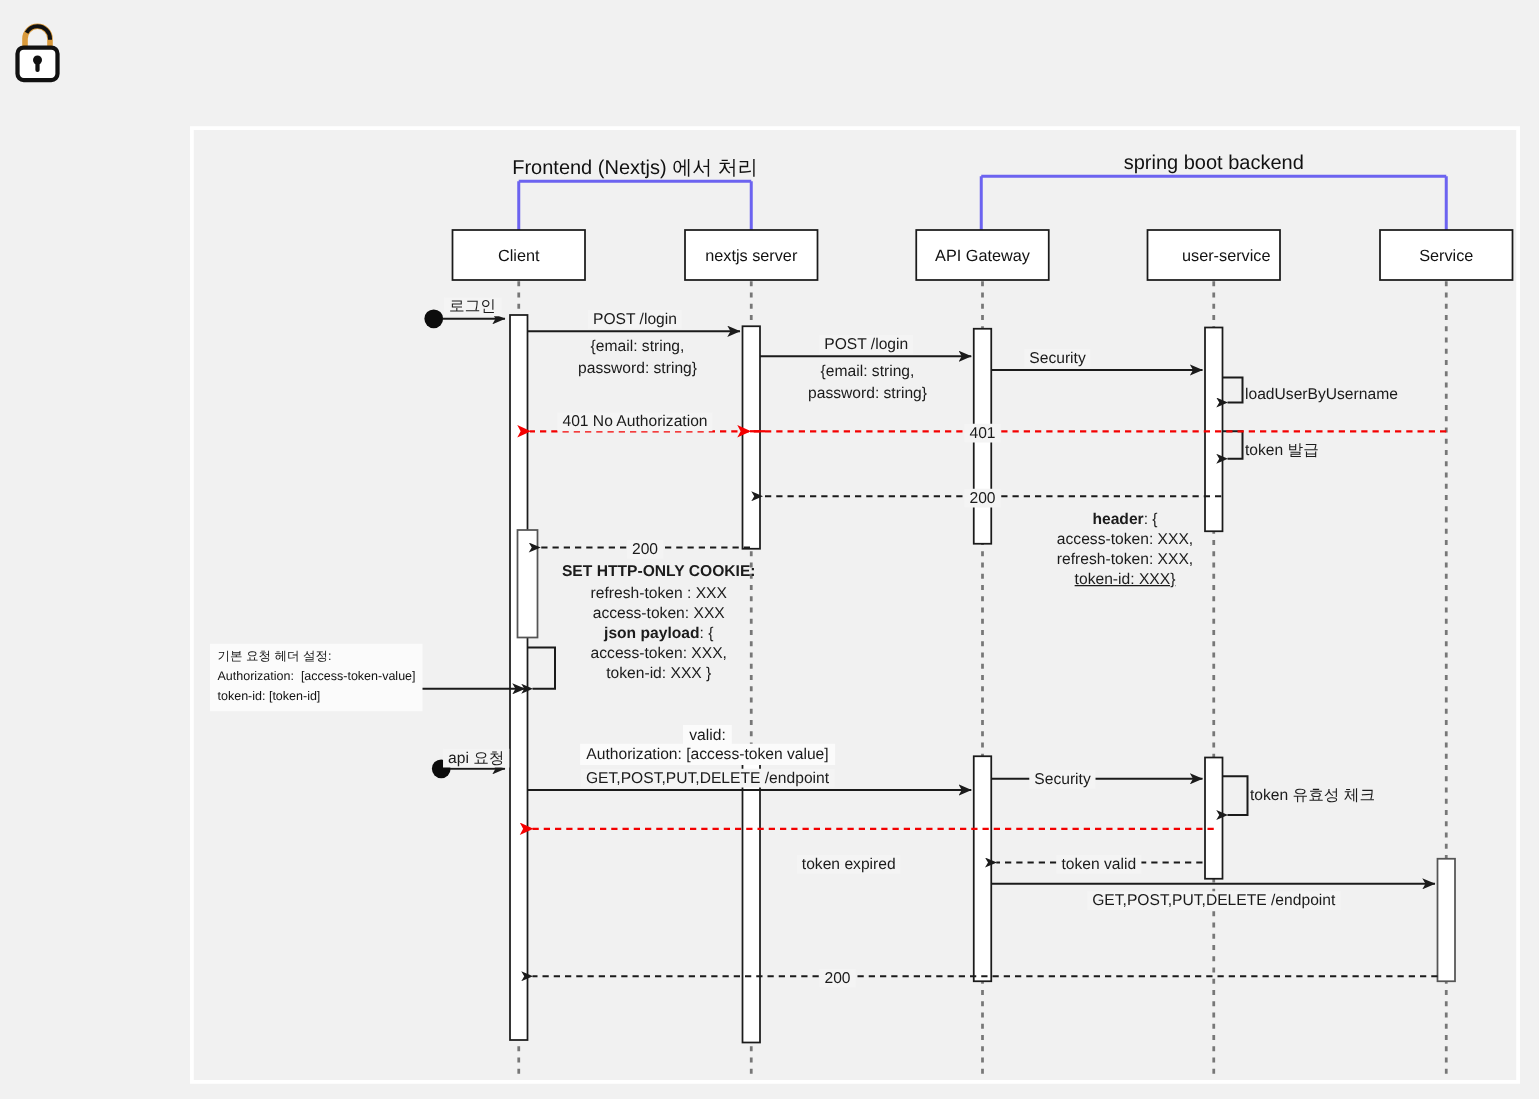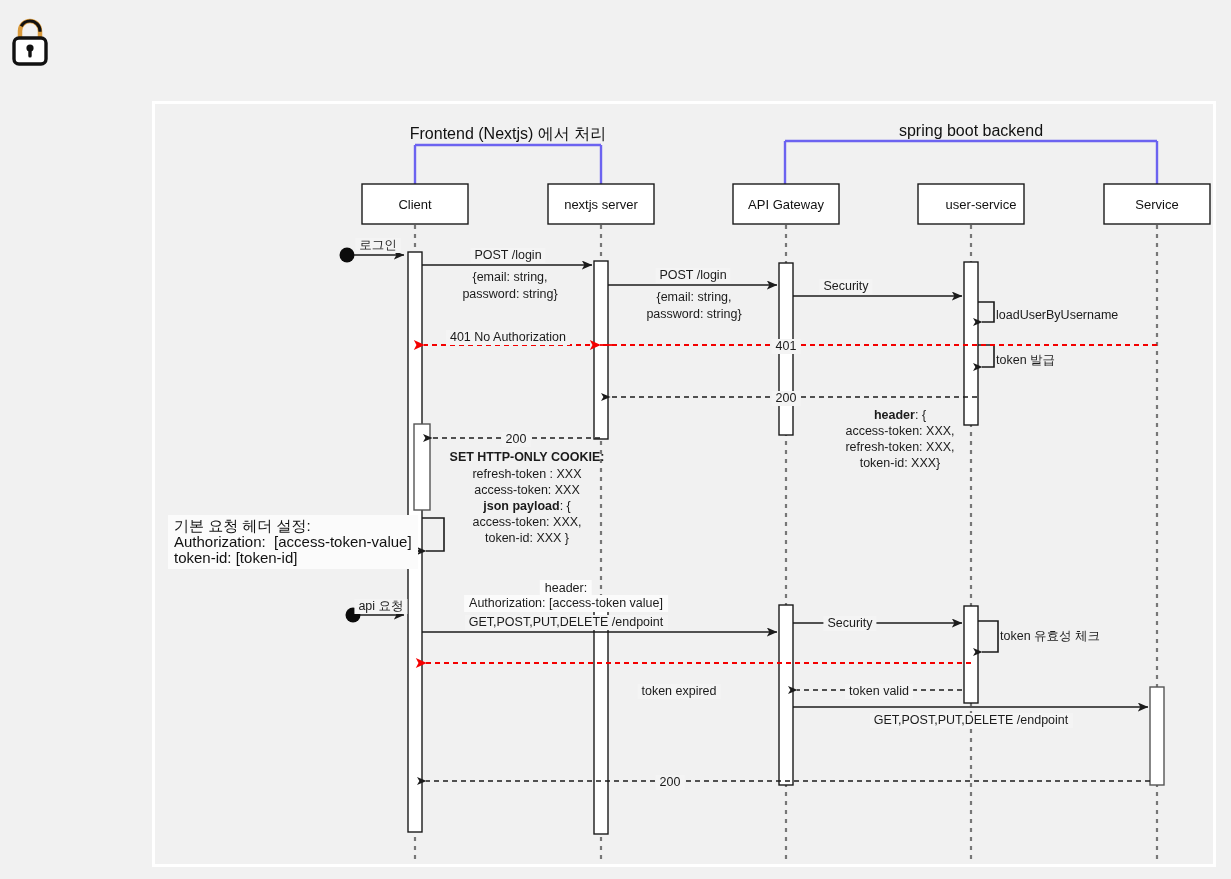--- a/index.html
+++ b/index.html
@@ -75,21 +75,21 @@
     position: absolute;
     font-size: 16px;
     color: #111;
     transform: translateX(-50%);
     white-space: nowrap;
     text-align: center;
     font-family: "Liberation Sans", sans-serif;
   }
   .note {
     position: absolute;
-    font-size: 15px;
+    font-size: 10px;
     line-height: 16px;
     color: #111;
     background: #fbfbfb;
     padding: 3px 6px;
     white-space: pre;
     font-family: "Liberation Sans", sans-serif;
   }
   .msg {
     position: absolute;
     font-size: 12.5px;
@@ -296,36 +296,36 @@
   <div class="msg nl" style="left:996px; top:353px;">token 발급</div>
 
   <div class="msg lbg red" style="left:508px; top:330px;">401 No Authorization</div>
   <div class="msg lbg red" style="left:786px; top:339px;">401</div>
 
   <div class="msg lbg blue" style="left:786px; top:391px;">200</div>
 
   <div class="msg" style="left:900px; top:408px;"><span class="bold">header</span><span>: {</span></div>
   <div class="msg" style="left:900px; top:424px;">access-token: XXX,</div>
   <div class="msg" style="left:900px; top:440px;">refresh-token: XXX,</div>
-  <div class="msg" style="left:900px; top:456px;">token-id: XXX}</div>
+  <div class="msg" style="left:900px; top:456px;text-decoration:underline;">token-id: XXX}</div>
 
   <div class="msg lbg blue" style="left:516px; top:432px;">200</div>
 
   <div class="msg bold" style="left:527px; top:450px;">SET HTTP-ONLY COOKIE:</div>
   <div class="msg" style="left:527px; top:467px;">refresh-token : XXX</div>
   <div class="msg" style="left:527px; top:483px;">access-token: XXX</div>
   <div class="msg" style="left:527px; top:499px;"><span class="bold">json payload</span><span>: {</span></div>
   <div class="msg" style="left:527px; top:515px;">access-token: XXX,</div>
   <div class="msg" style="left:527px; top:531px;">token-id: XXX }</div>
 
   <div class="note" style="left:168px; top:515px;"><span>기본 요청 헤더 설정:</span>
 <span>Authorization:  [access-token-value]</span>
 <span>token-id: [token-id]</span></div>
 
-  <div class="msg wbg" style="left:566px; top:580px;">header:</div>
+  <div class="msg wbg" style="left:566px; top:580px;">valid:</div>
   <div class="msg wbg" style="left:566px; top:595px;">Authorization: [access-token value]</div>
   <div class="msg lbg" style="left:566px; top:615px;">GET,POST,PUT,DELETE /endpoint</div>
 
   <div class="msg lbg" style="left:850px; top:616px;">Security</div>
 
   <div class="msg nl" style="left:1000px; top:629px;">token 유효성 체크</div>
 
   <div class="msg lbg red" style="left:679px; top:684px;">token expired</div>
 
   <div class="msg lbg blue" style="left:879px; top:684px;">token valid</div>

